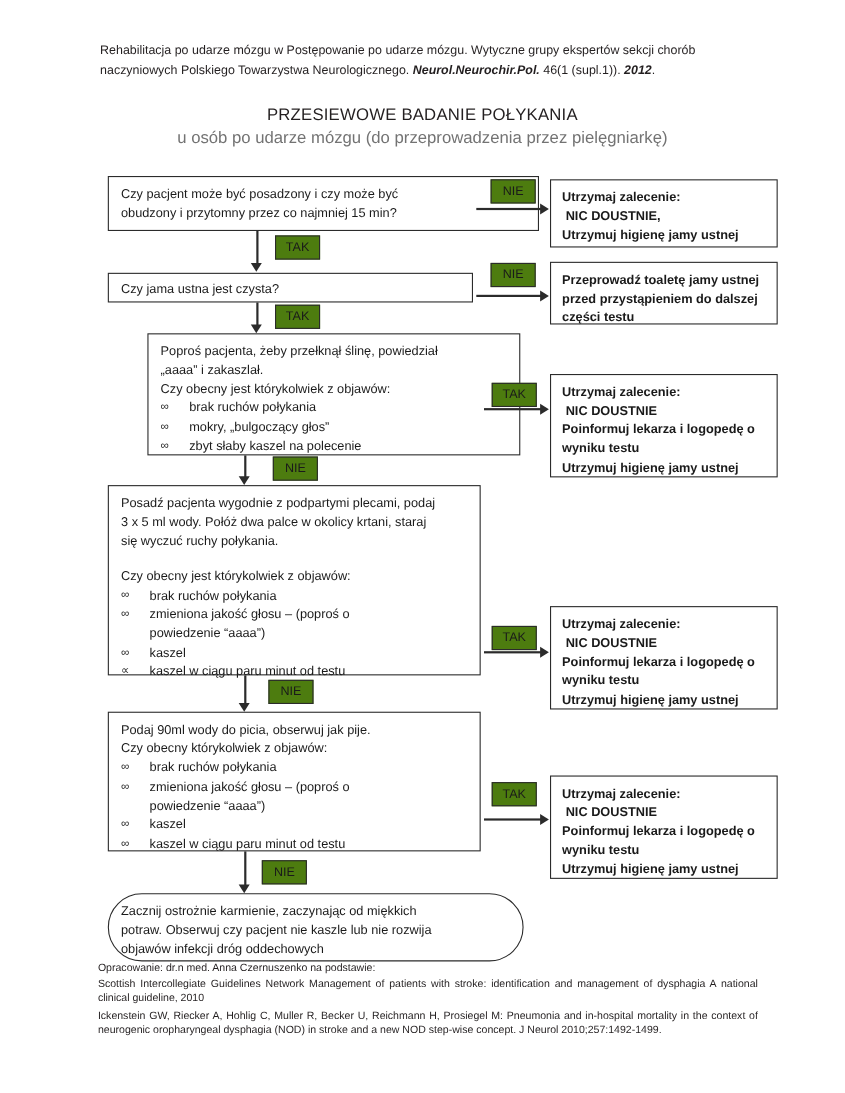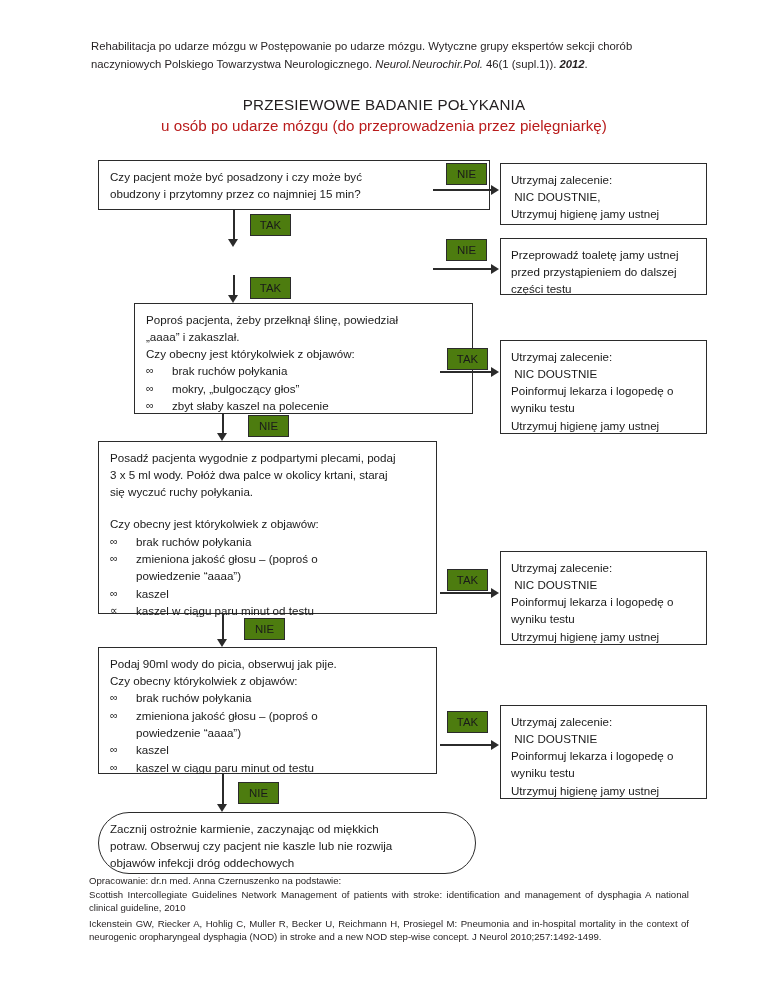--- a/index.html
+++ b/index.html
@@ -11,42 +11,42 @@
     position:relative;
     overflow:hidden;
   }
   .page { position:relative; width:768px; height:994px; }
 
   
   .citation {
     position:absolute; left:91px; top:38px; width:600px;
     font-size:11.3px; line-height:1.55; color:#231f20;
   }
-  .citation b { font-weight:normal; font-style:italic; }
+  .citation b { font-weight:bold; font-style:italic; }
   .citation i { font-weight:bold; font-style:italic; }
 
   
   .title-wrap {
     position:absolute; left:0; top:96px; width:768px; text-align:center;
   }
   .title-1 { font-size:15.2px; letter-spacing:.2px; color:#231f20; }
-  .title-2 { font-size:15.2px; margin-top:4px; color:#b91c1c; }
+  .title-2 { font-size:15.2px; margin-top:4px; color:#737373; }
 
   
   .box {
     position:absolute;
     border:1.3px solid #2b2b2b;
     box-sizing:border-box;
     background:#fff;
     font-size:11.6px;
     line-height:1.48;
     color:#1a1a1a;
     padding:7px 9px 6px 11px;
   }
-  .box.right { padding-left:10px; }
+  .box.right { padding-left:10px;font-weight:bold; }
 
   
   .blist { margin:0; padding:0; list-style:none; }
   .blist li {
     display:flex; align-items:flex-start;
     margin:0; padding:0 0 0 34px;
     line-height:1.5;
   }
   .blist li .bmark {
     width:26px; margin-left:-34px; flex:0 0 26px;
@@ -106,20 +106,23 @@
   <div class="title-wrap">
     <div class="title-1">PRZESIEWOWE BADANIE POŁYKANIA</div>
     <div class="title-2">u osób po udarze mózgu (do przeprowadzenia przez pielęgniarkę)</div>
   </div>
 
   <div class="box" style="left:98px; top:160px; width:392px; height:50px;">
     <div>Czy pacjent może być posadzony i czy może być</div>
     <div>obudzony i przytomny przez co najmniej 15 min?</div>
   </div>
 
+  <div class="box" style="left:98px; top:248px; width:332px; height:27px; padding-top:5px;">
+    <div>Czy jama ustna jest czysta?</div>
+  </div>
 
   <div class="box" style="left:98px; top:303px; width:339px; height:111px;margin-left:36px;">
     <div>Poproś pacjenta, żeby przełknął ślinę, powiedział</div>
     <div>„aaaa” i zakaszlał.</div>
     <div>Czy obecny jest którykolwiek z objawów:</div>
     <ul class="blist">
       <li>
         <span class="bmark">∞</span>
         <span class="btxt">brak ruchów połykania</span>
       </li>

